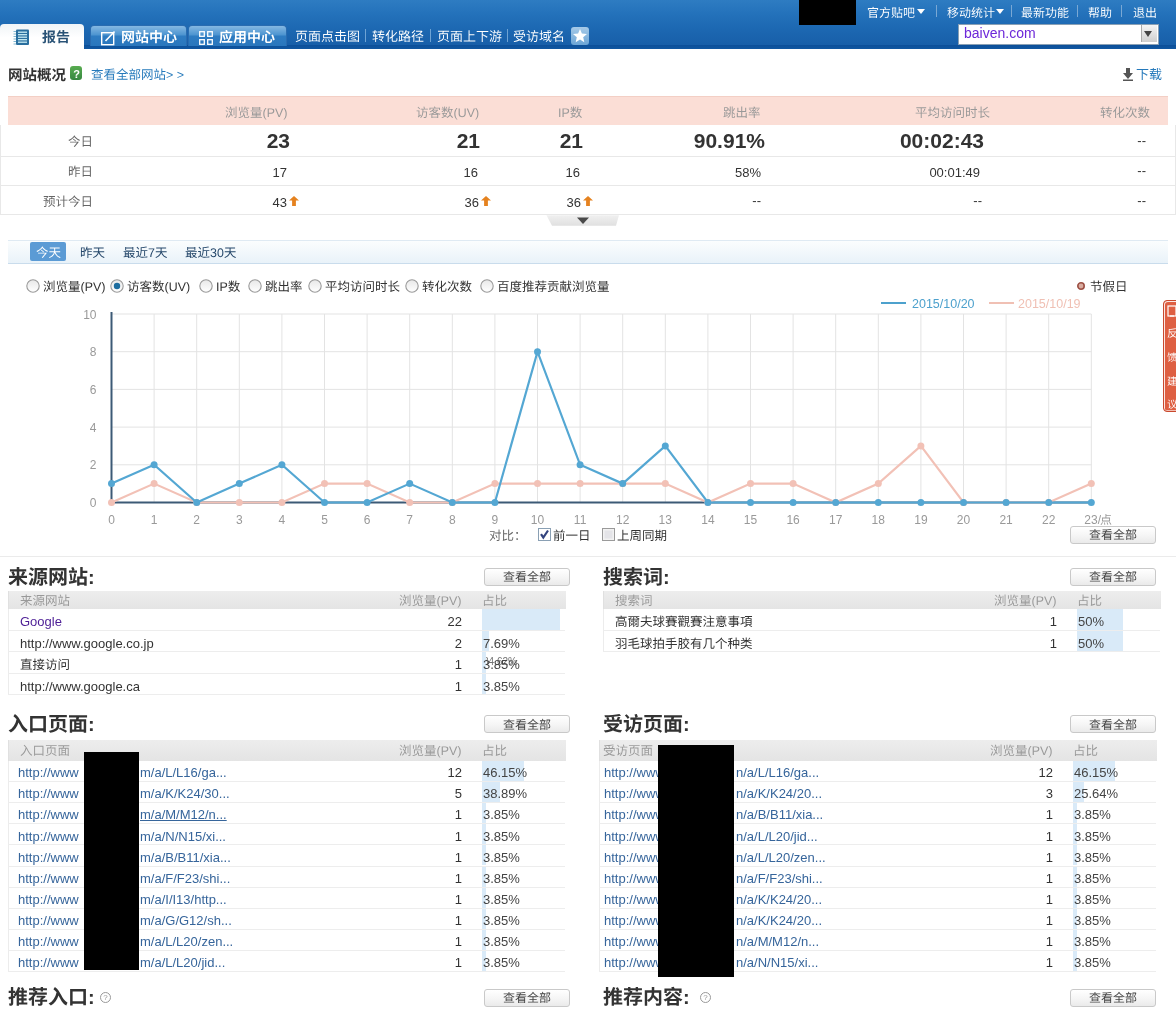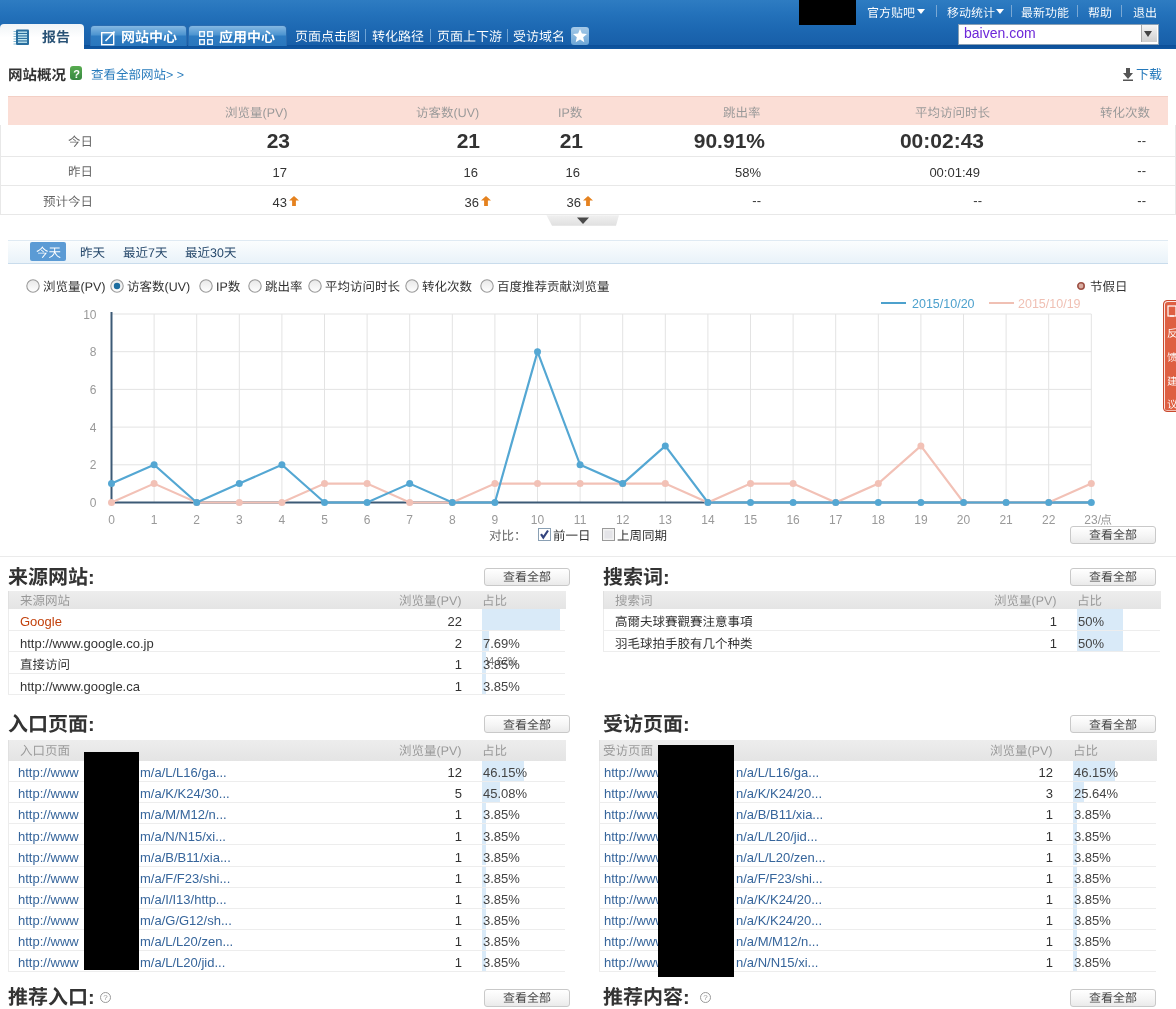--- a/index.html
+++ b/index.html
@@ -875,21 +875,21 @@
       <svg width="25" height="15" style="display:block;">
         <g transform="translate(0,11) scale(0.0125)" fill="#999999">
           <use href="#g99" x="0"></use>
           <use href="#g87" x="1000"></use>
         </g>
       </svg>
     </div>
     <div style="position:absolute;left:8px;top:609px;width:1px;height:86.4px;background:#ececec;"></div>
     <div style="position:absolute;left:8px;top:629.6px;width:557px;height:1px;background:#ededed;"></div>
     <div style="position:absolute;left:482px;top:609px;width:77.8504px;height:20.6px;background:#d9eaf8;"></div>
-    <div style="position:absolute;top:614.235px;font-family:'Liberation Sans',sans-serif;font-size:13px;color:#c2410c;line-height:15.6px;white-space:pre;left:20px;">Google</div>
+    <div style="position:absolute;top:614.235px;font-family:'Liberation Sans',sans-serif;font-size:13px;color:#4c1d95;line-height:15.6px;white-space:pre;left:20px;">Google</div>
     <div style="position:absolute;top:614.235px;font-family:'Liberation Sans',sans-serif;font-size:13px;color:#333;line-height:15.6px;white-space:pre;right:714px;">22</div>
     <div style="position:absolute;top:614.235px;font-family:'Liberation Sans',sans-serif;font-size:10px;color:#737373;line-height:15.6px;white-space:pre;left:483px;margin-top:40px;">84.62%</div>
     <div style="position:absolute;left:8px;top:651.2px;width:557px;height:1px;background:#ededed;"></div>
     <div style="position:absolute;left:482px;top:630.6px;width:7.0748px;height:20.6px;background:#d9eaf8;"></div>
     <div style="position:absolute;top:635.835px;font-family:'Liberation Sans',sans-serif;font-size:13px;color:#333;line-height:15.6px;white-space:pre;left:20px;">http://www.google.co.jp</div>
     <div style="position:absolute;top:635.835px;font-family:'Liberation Sans',sans-serif;font-size:13px;color:#333;line-height:15.6px;white-space:pre;right:714px;">2</div>
     <div style="position:absolute;top:635.835px;font-family:'Liberation Sans',sans-serif;font-size:13px;color:#444;line-height:15.6px;white-space:pre;left:483px;">7.69%</div>
     <div style="position:absolute;left:8px;top:672.8px;width:557px;height:1px;background:#ededed;"></div>
     <div style="position:absolute;left:482px;top:652.2px;width:3.542px;height:20.6px;background:#d9eaf8;"></div>
     <div style="position:absolute;left:20px;top:658.2px;">
@@ -1063,25 +1063,25 @@
     <div style="position:absolute;left:482px;top:761px;width:42.458px;height:20.1px;background:#d9eaf8;"></div>
     <div style="position:absolute;top:765.235px;font-family:'Liberation Sans',sans-serif;font-size:13px;color:#36659b;line-height:15.6px;white-space:pre;left:18px;">http://www</div>
     <div style="position:absolute;top:765.235px;font-family:'Liberation Sans',sans-serif;font-size:13px;color:#36659b;line-height:15.6px;white-space:pre;left:140px;">m/a/L/L16/ga...</div>
     <div style="position:absolute;top:765.235px;font-family:'Liberation Sans',sans-serif;font-size:13px;color:#333;line-height:15.6px;white-space:pre;right:714px;">12</div>
     <div style="position:absolute;top:765.235px;font-family:'Liberation Sans',sans-serif;font-size:13px;color:#444;line-height:15.6px;white-space:pre;left:483px;">46.15%</div>
     <div style="position:absolute;left:8px;top:802.2px;width:557px;height:1px;background:#ededed;"></div>
     <div style="position:absolute;left:482px;top:782.1px;width:17.6916px;height:20.1px;background:#d9eaf8;"></div>
     <div style="position:absolute;top:786.335px;font-family:'Liberation Sans',sans-serif;font-size:13px;color:#36659b;line-height:15.6px;white-space:pre;left:18px;">http://www</div>
     <div style="position:absolute;top:786.335px;font-family:'Liberation Sans',sans-serif;font-size:13px;color:#36659b;line-height:15.6px;white-space:pre;left:140px;">m/a/K/K24/30...</div>
     <div style="position:absolute;top:786.335px;font-family:'Liberation Sans',sans-serif;font-size:13px;color:#333;line-height:15.6px;white-space:pre;right:714px;">5</div>
-    <div style="position:absolute;top:786.335px;font-family:'Liberation Sans',sans-serif;font-size:13px;color:#444;line-height:15.6px;white-space:pre;left:483px;">45.08%</div>
+    <div style="position:absolute;top:786.335px;font-family:'Liberation Sans',sans-serif;font-size:13px;color:#444;line-height:15.6px;white-space:pre;left:483px;">38.89%</div>
     <div style="position:absolute;left:8px;top:823.3px;width:557px;height:1px;background:#ededed;"></div>
     <div style="position:absolute;left:482px;top:803.2px;width:3.542px;height:20.1px;background:#d9eaf8;"></div>
     <div style="position:absolute;top:807.435px;font-family:'Liberation Sans',sans-serif;font-size:13px;color:#36659b;line-height:15.6px;white-space:pre;left:18px;">http://www</div>
-    <div style="position:absolute;top:807.435px;font-family:'Liberation Sans',sans-serif;font-size:13px;color:#36659b;line-height:15.6px;white-space:pre;left:140px;">m/a/M/M12/n...</div>
+    <div style="position:absolute;top:807.435px;font-family:'Liberation Sans',sans-serif;font-size:13px;color:#36659b;line-height:15.6px;white-space:pre;left:140px;text-decoration:underline;">m/a/M/M12/n...</div>
     <div style="position:absolute;top:807.435px;font-family:'Liberation Sans',sans-serif;font-size:13px;color:#333;line-height:15.6px;white-space:pre;right:714px;">1</div>
     <div style="position:absolute;top:807.435px;font-family:'Liberation Sans',sans-serif;font-size:13px;color:#444;line-height:15.6px;white-space:pre;left:483px;">3.85%</div>
     <div style="position:absolute;left:8px;top:844.4px;width:557px;height:1px;background:#ededed;"></div>
     <div style="position:absolute;left:482px;top:824.3px;width:3.542px;height:20.1px;background:#d9eaf8;"></div>
     <div style="position:absolute;top:828.535px;font-family:'Liberation Sans',sans-serif;font-size:13px;color:#36659b;line-height:15.6px;white-space:pre;left:18px;">http://www</div>
     <div style="position:absolute;top:828.535px;font-family:'Liberation Sans',sans-serif;font-size:13px;color:#36659b;line-height:15.6px;white-space:pre;left:140px;">m/a/N/N15/xi...</div>
     <div style="position:absolute;top:828.535px;font-family:'Liberation Sans',sans-serif;font-size:13px;color:#333;line-height:15.6px;white-space:pre;right:714px;">1</div>
     <div style="position:absolute;top:828.535px;font-family:'Liberation Sans',sans-serif;font-size:13px;color:#444;line-height:15.6px;white-space:pre;left:483px;">3.85%</div>
     <div style="position:absolute;left:8px;top:865.5px;width:557px;height:1px;background:#ededed;"></div>
     <div style="position:absolute;left:482px;top:845.4px;width:3.542px;height:20.1px;background:#d9eaf8;"></div>

